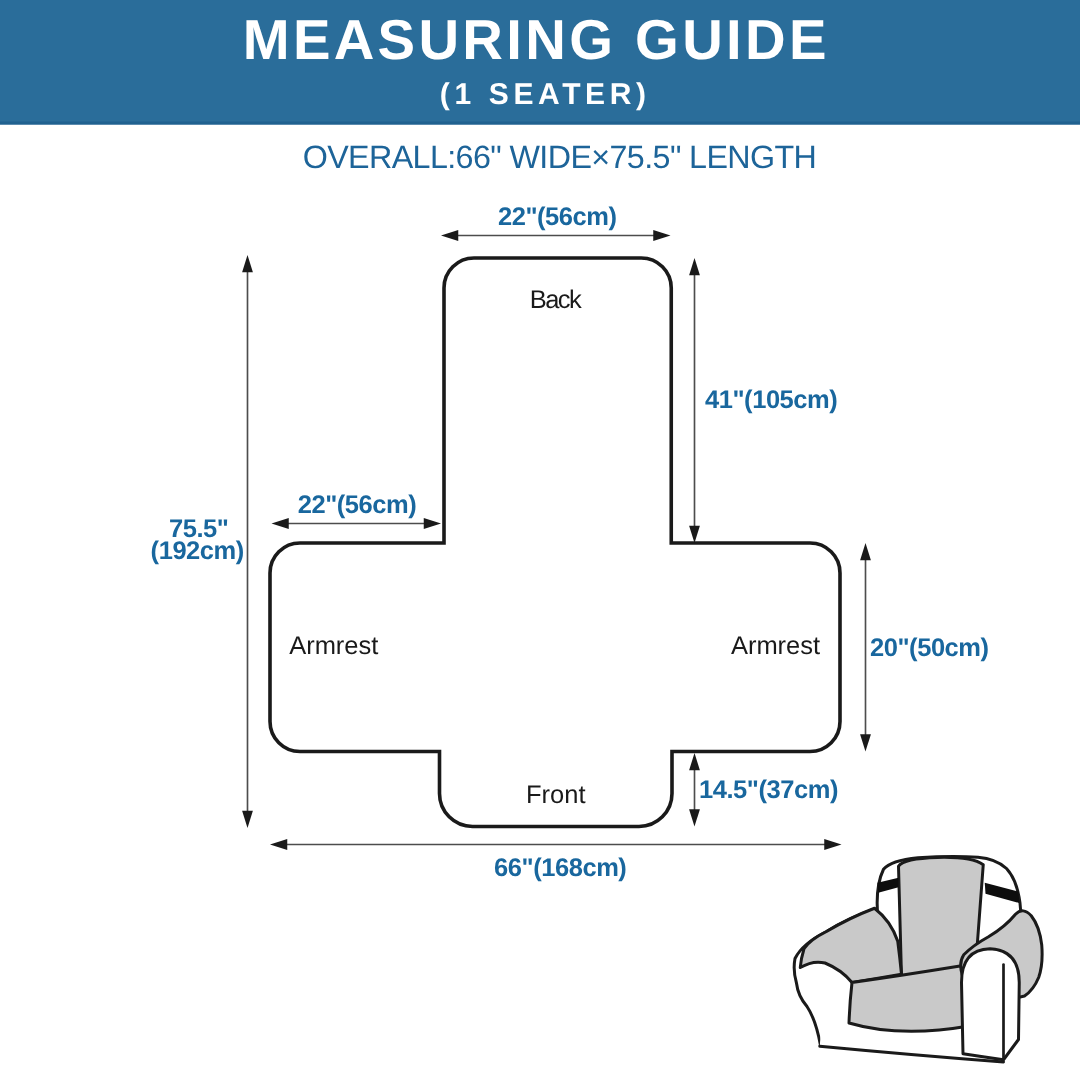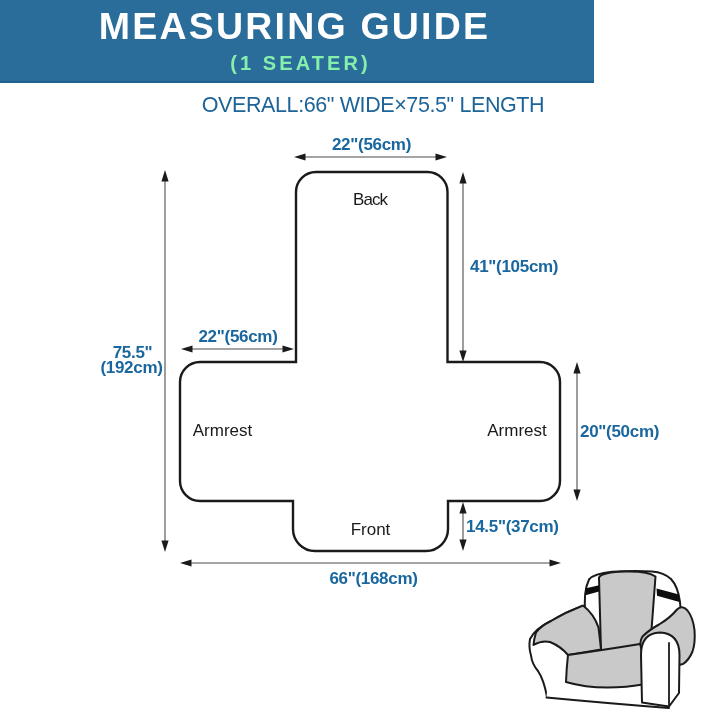--- a/index.html
+++ b/index.html
@@ -1,19 +1,19 @@
 <!DOCTYPE html>
 <html><head>
 <meta charset="utf-8">
 <style>
   html,body{margin:0;padding:0;}
   body{width:720px;height:720px;background:#ffffff;font-family:"Liberation Sans",sans-serif;position:relative;overflow:hidden;}
-  .banner{position:absolute;left:0;top:0;width:594px;height:81px;background:#2a6d9a;border-bottom:2px solid #20618f;text-align:center;}
+  .banner{position:absolute;left:0;top:0;width:720px;height:81px;background:#2a6d9a;border-bottom:2px solid #20618f;text-align:center;}
   .banner .t1{margin:0 0 0 -5px;padding-top:5px;color:#ffffff;font-size:37.5px;font-weight:bold;letter-spacing:2.2px;}
-  .banner .t2{margin:0 0 0 7px;padding-top:4px;color:#86efac;font-size:20px;font-weight:bold;letter-spacing:3.1px;}
+  .banner .t2{margin:0 0 0 7px;padding-top:4px;color:#ffffff;font-size:20px;font-weight:bold;letter-spacing:3.1px;}
   .overall{position:absolute;left:13px;top:93px;width:720px;text-align:center;color:#1d6499;font-size:21.5px;font-weight:normal;letter-spacing:-0.4px;}
   svg{position:absolute;left:0;top:0;}
 </style>
 </head>
 <body>
 <div class="banner">
   <div class="t1">MEASURING GUIDE</div>
   <div class="t2">(1 SEATER)</div>
 </div>
 <div class="overall">OVERALL:66" WIDE×75.5" LENGTH</div>

